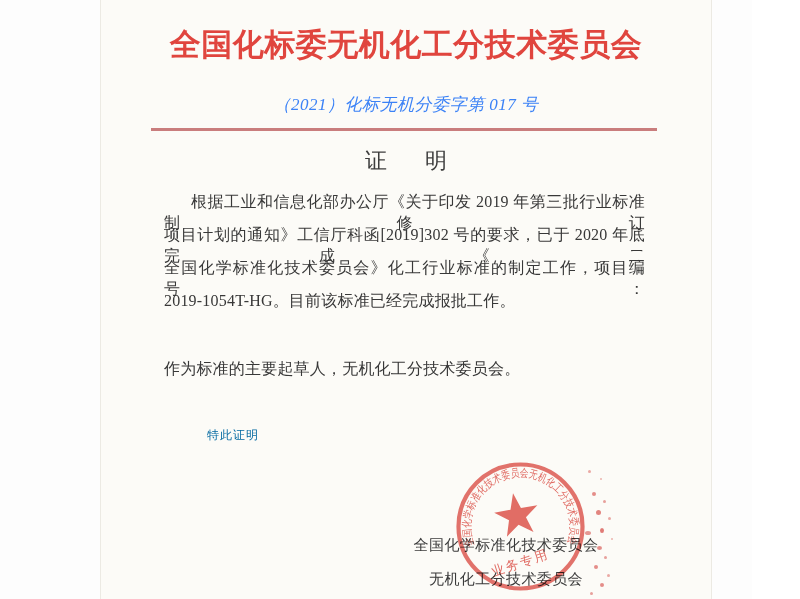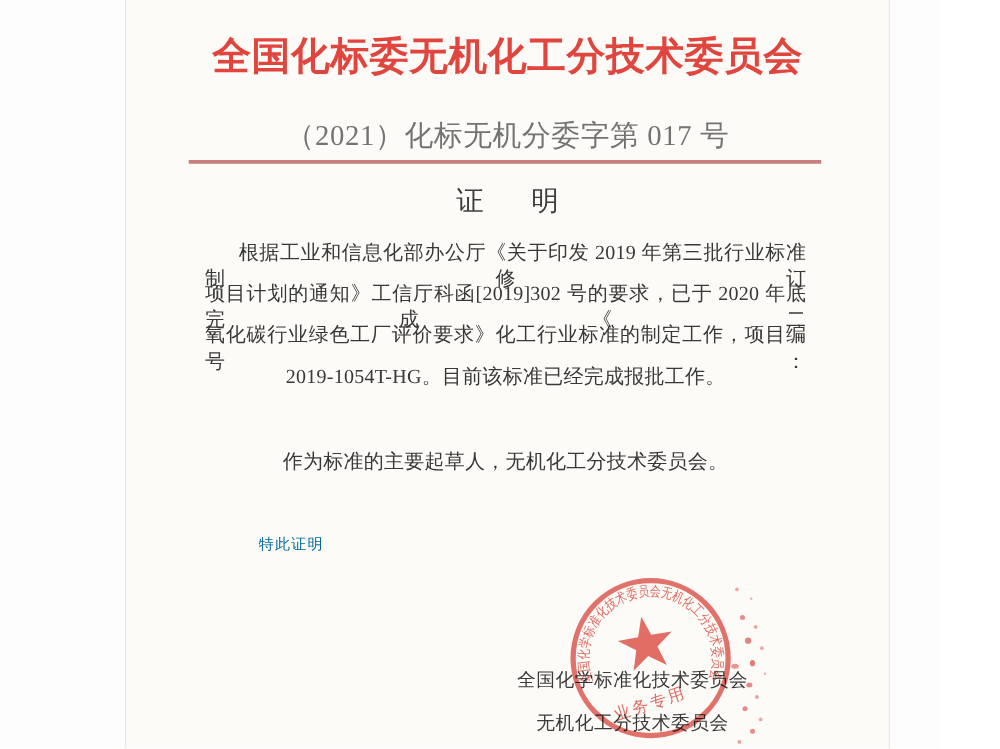--- a/index.html
+++ b/index.html
@@ -24,38 +24,38 @@
     position:absolute;left:0;top:24px;width:610px;
     text-align:center;
     font-size:31px;font-weight:bold;
     color:#e0453e;
     letter-spacing:0.5px;
     margin:0;
   }
   .doc-number{
     position:absolute;left:0;top:93px;width:610px;
     text-align:center;
-    font-size:23px;color:#737373;
+    font-size:17px;color:#3b82f6;
     letter-spacing:0.5px;
+    font-style:italic;
   }
   .red-rule{
     position:absolute;left:50px;top:128px;width:506px;height:3px;
     background:#c97d7d;
   }
   .cert-heading{
     position:absolute;left:0;top:146px;width:610px;
     display:flex;justify-content:center;gap:38px;
     font-size:22px;color:#3d3d3d;
   }
   .body-line{
     position:absolute;left:63px;width:481px;height:24px;
     font-size:16px;color:#383838;
     white-space:nowrap;
     letter-spacing:0.2px;
-    text-align:center;
   }
   .body-line.justify{
     white-space:normal;
     text-align:justify;
     text-align-last:justify;
   }
   .body-line.indent{ text-indent:27px; }
   .bl0{top:192px;} .bl1{top:225px;} .bl2{top:258px;} .bl3{top:291px;}
   .bl4{top:326px;} .bl5{top:359px;}
   .closing{
@@ -94,21 +94,21 @@
 
     <div class="red-rule"></div>
 
     <div class="cert-heading">
       <span>证</span>
       <span>明</span>
     </div>
 
     <div class="body-line bl0 justify indent">根据工业和信息化部办公厅《关于印发 2019 年第三批行业标准制修订</div>
     <div class="body-line bl1 justify">项目计划的通知》工信厅科函[2019]302 号的要求，已于 2020 年底完成《二</div>
-    <div class="body-line bl2 justify">氧化碳行业绿色工厂评价要求》化工行业标准的制定工作，项目编号：</div>
+    <div class="body-line bl2 justify">全国化学标准化技术委员会》化工行业标准的制定工作，项目编号：</div>
     <div class="body-line bl3">2019-1054T-HG。目前该标准已经完成报批工作。</div>
     <div class="body-line bl5">作为标准的主要起草人，无机化工分技术委员会。</div>
 
     <div class="closing">特此证明</div>
 
     <div class="signature">
       <div>全国化学标准化技术委员会</div>
       <div>无机化工分技术委员会</div>
     </div>
 

